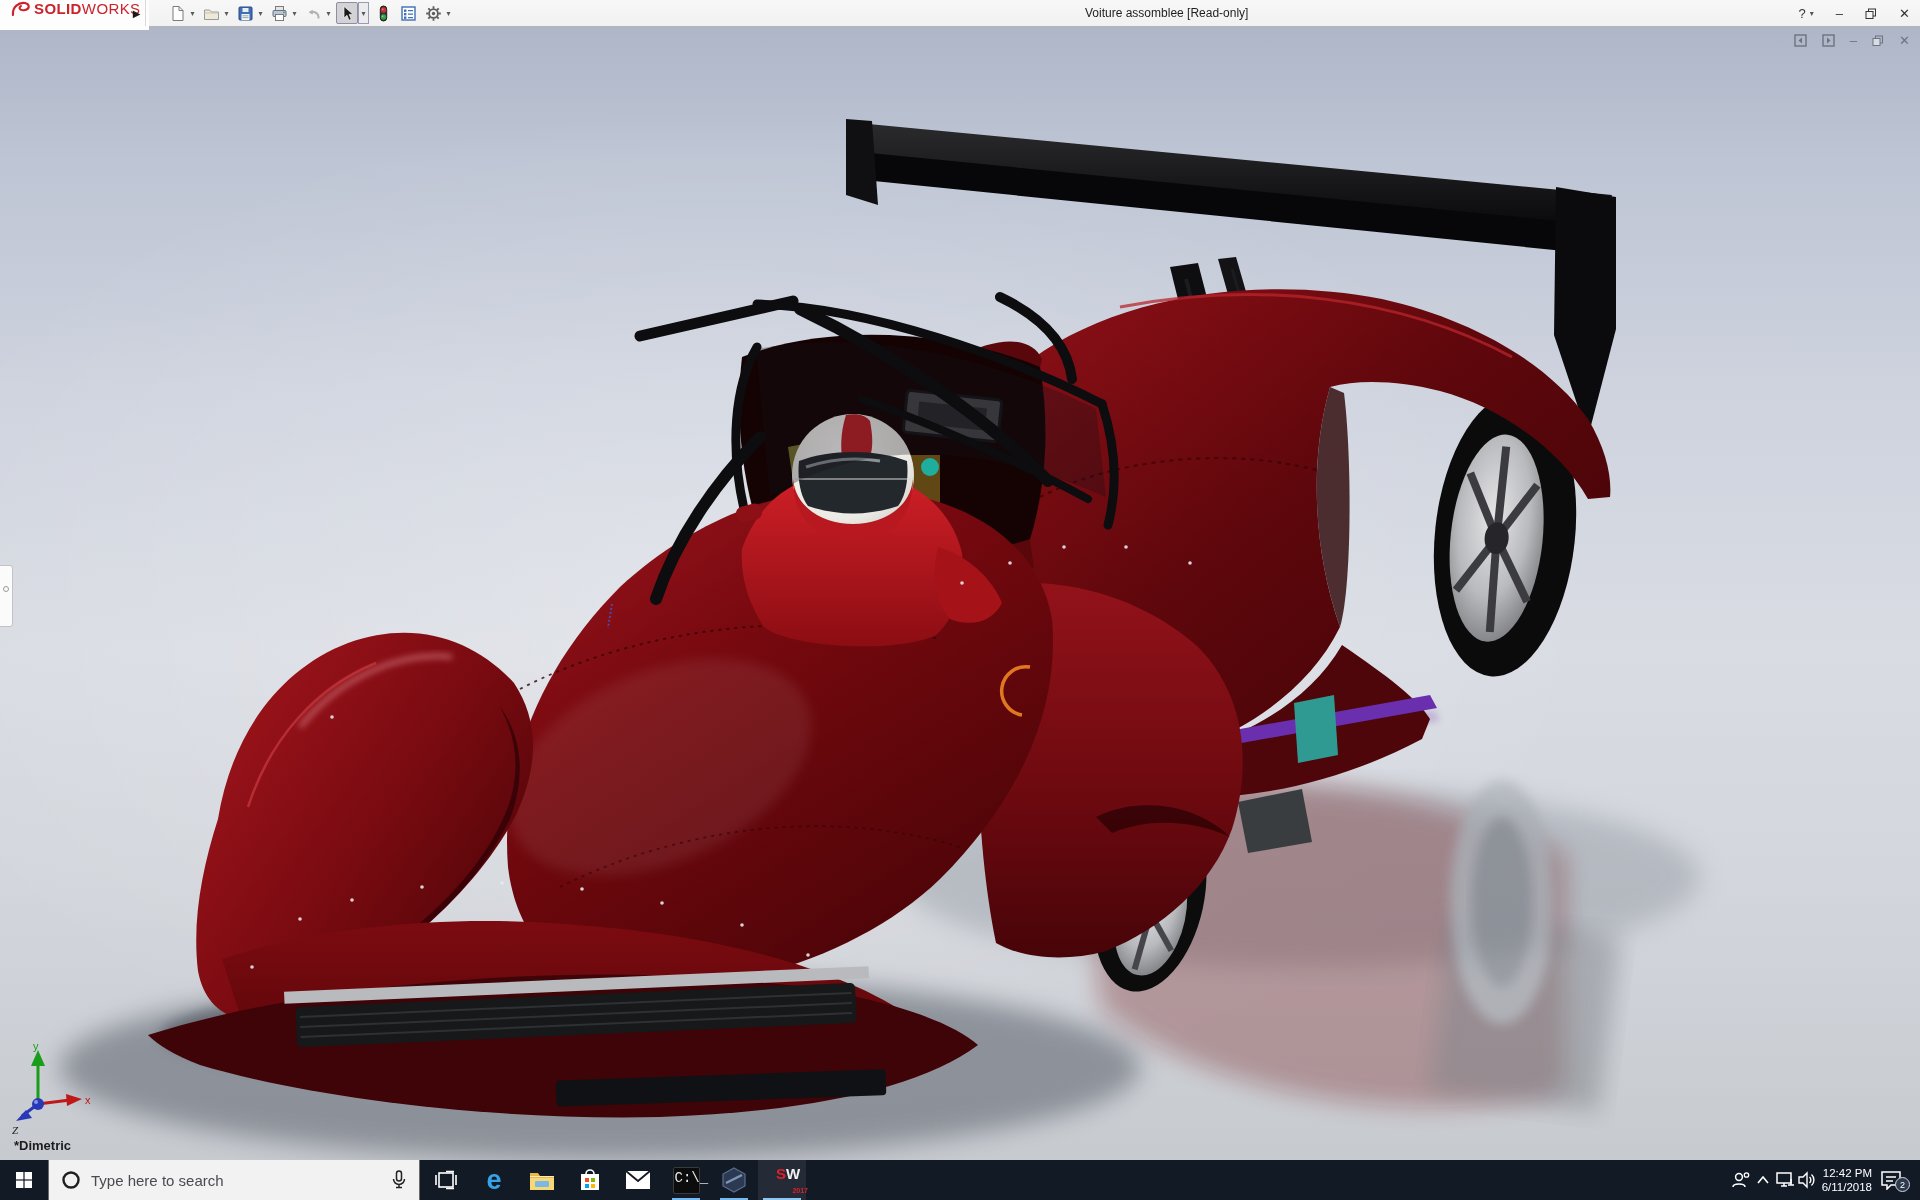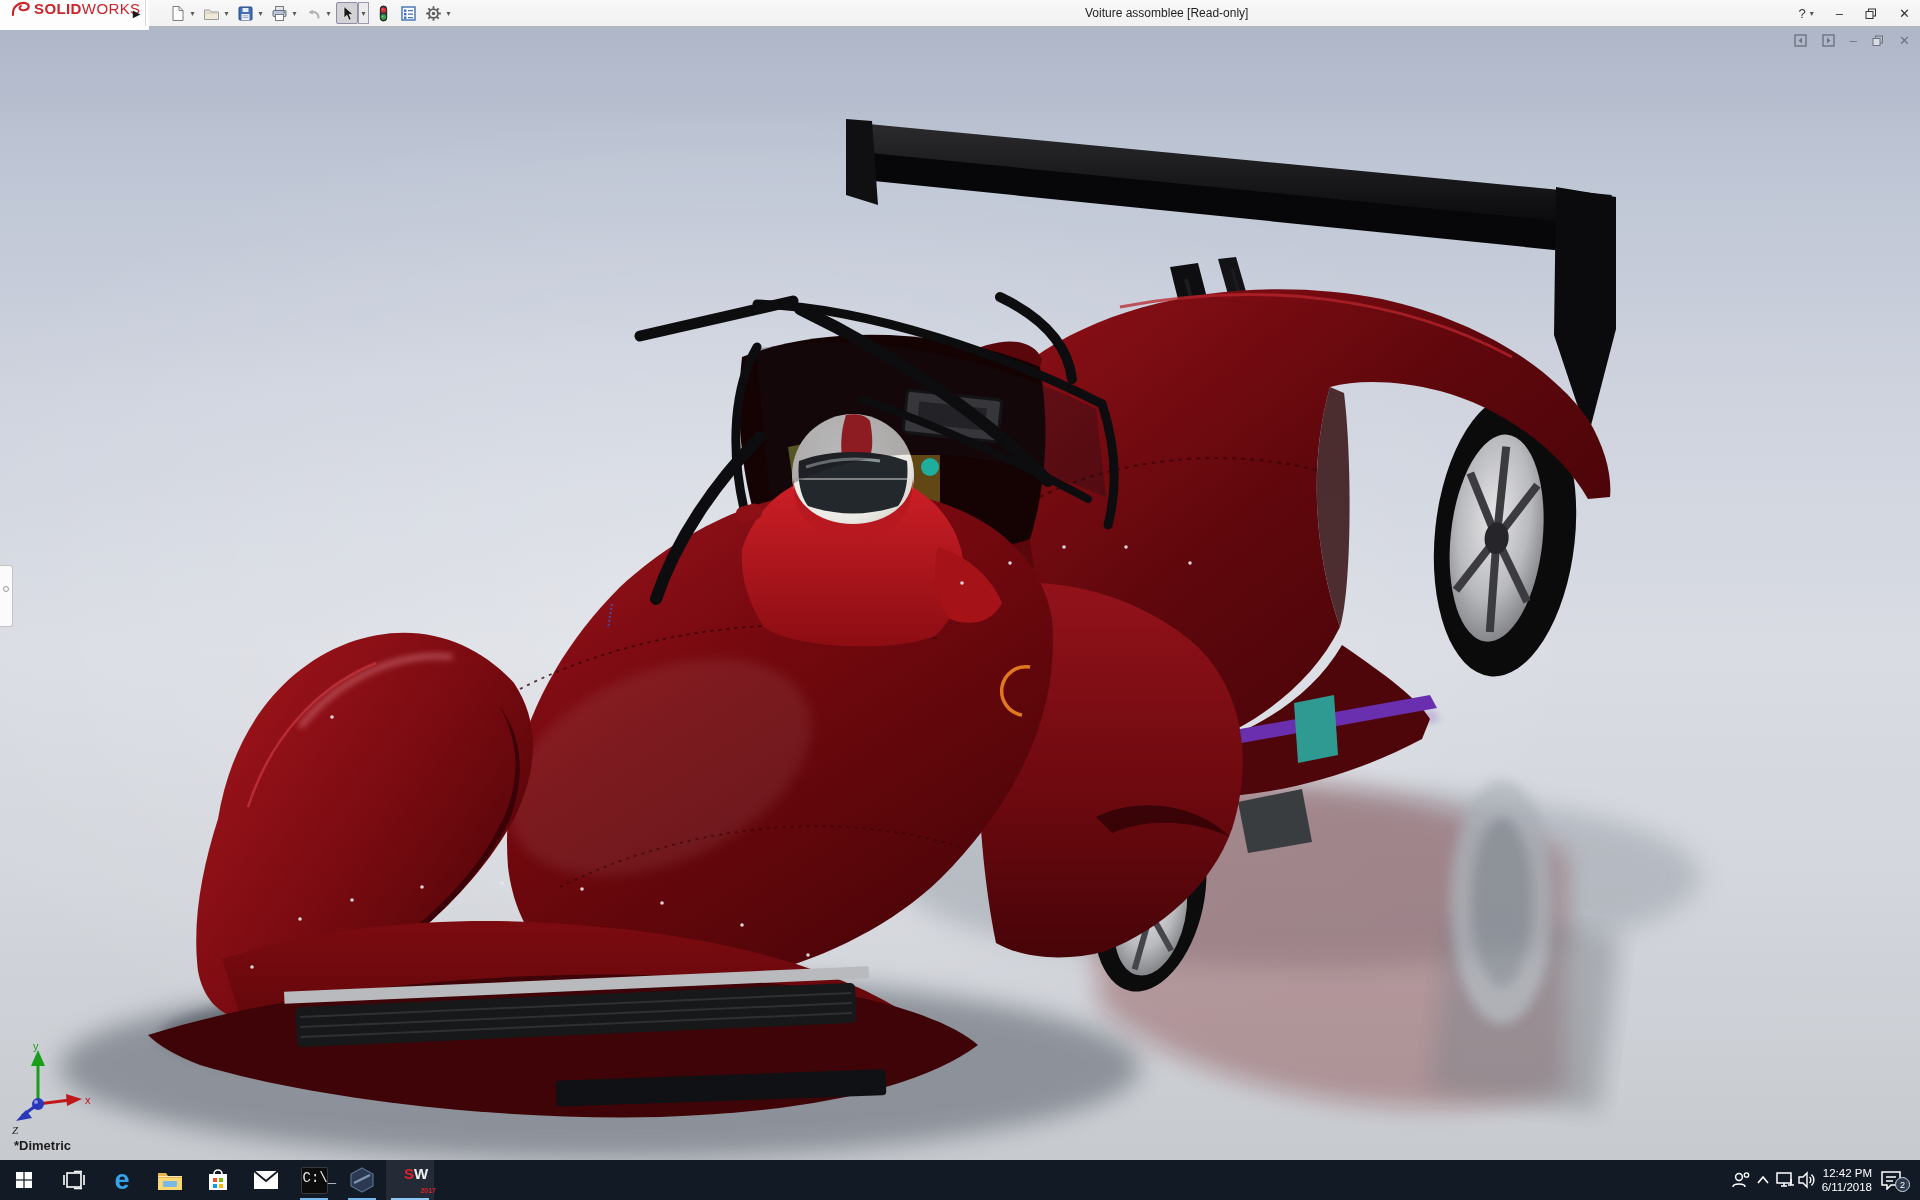--- a/index.html
+++ b/index.html
@@ -465,20 +465,30 @@
   <div class="taskbar">
     <div class="start">
       <svg width="16" height="16" viewBox="0 0 16 16">
         <rect x="0" y="0" width="7.4" height="7.4" fill="#fff"></rect>
           <rect x="8.6" y="0" width="7.4" height="7.4" fill="#fff"></rect>
         <rect x="0" y="8.6" width="7.4" height="7.4" fill="#fff"></rect>
           <rect x="8.6" y="8.6" width="7.4" height="7.4" fill="#fff"></rect>
       </svg>
     </div>
 
+    <div class="searchbox">
+      <svg class="ring" width="20" height="20" viewBox="0 0 20 20">
+        <circle cx="10" cy="10" r="7.5" fill="none" stroke="#1f1f1f" stroke-width="2.4"></circle>
+      </svg>
+      <input type="text" placeholder="Type here to search" style="">
+      <svg class="mic" width="16" height="20" viewBox="0 0 16 20">
+        <rect x="5.5" y="1" width="5" height="10" rx="2.5" fill="none" stroke="#222" stroke-width="1.5"></rect>
+        <path d="M2.5,9 a5.5,5.5 0 0 0 11,0 M8,14.5 v3 M5,17.5 h6" fill="none" stroke="#222" stroke-width="1.5"></path>
+      </svg>
+    </div>
 
     <div class="apps">
       <div class="app">
         <svg width="22" height="22" viewBox="0 0 22 22">
           <rect x="4" y="4" width="14" height="14" fill="none" stroke="#fff" stroke-width="1.6"></rect>
           <path d="M1,6 v10 M21,6 v10 M19,2.5 h-8 M19,19.5 h-8" stroke="#fff" stroke-width="1.6" fill="none"></path>
         </svg>
       </div>
       <div class="app">
         <span class="edge-glyph">e</span>

